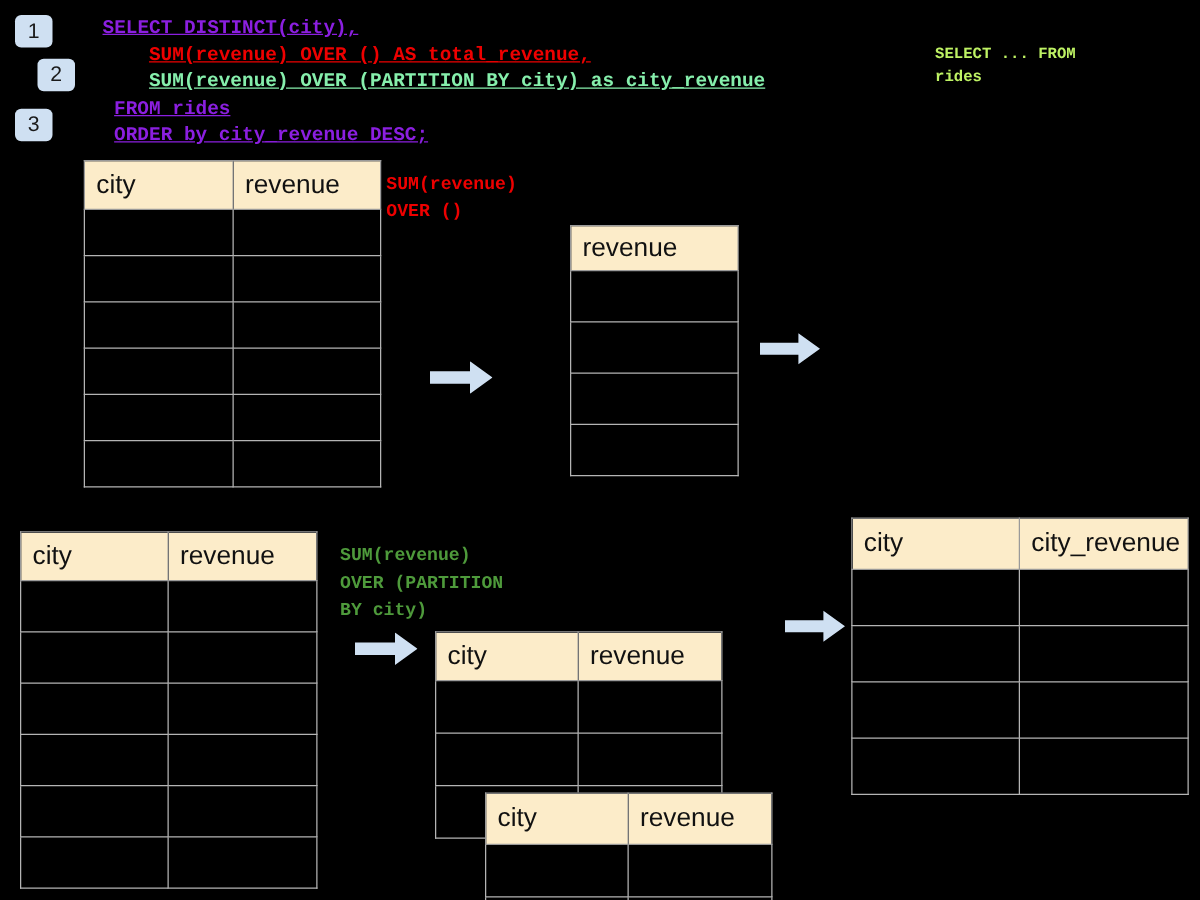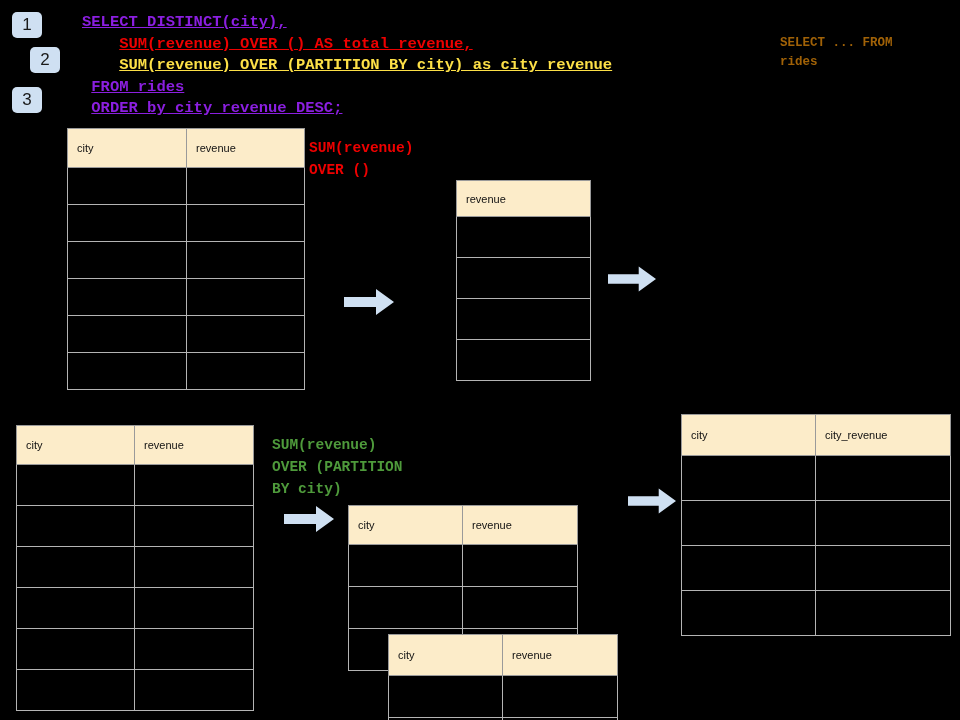--- a/index.html
+++ b/index.html
@@ -36,21 +36,21 @@
     font-family: "Liberation Mono", monospace;
     font-size: 15.5px;
     font-weight: bold;
     line-height: 21.5px;
     white-space: pre;
     letter-spacing: 0px;
   }
   .sql-line { white-space: pre; text-decoration: underline; }
   .c-purple { color: #8b1fe0; }
   .c-red    { color: #ee0000; }
-  .c-green  { color: #fde047; }
+  .c-green  { color: #86efac; }
 
   
   .callout {
     position: absolute;
     font-family: "Liberation Mono", monospace;
     font-size: 14.5px;
     font-weight: bold;
     line-height: 22px;
     white-space: pre-line;
   }
@@ -73,41 +73,41 @@
   }
   .tbl td {
     border: 1px solid #b4b4b4;
     background: #000000;
     padding: 0;
   }
   .tbl td.hd {
     background: #fcecc9;
     color: #111111;
     font-family: "Liberation Sans", sans-serif;
-    font-size: 11px;
+    font-size: 21px;
     padding: 0 0 0 9px;
     border: 1px solid #9a9a9a;
     white-space: nowrap;
     overflow: hidden;
   }
 
   
   .arrow {
     position: absolute;
   }
 </style>
 </head>
 <body>
 
 <div id="canvas">
     <div class="badge" style="left: 12px; top: 12px;">1</div>
     <div class="badge" style="left: 30px; top: 47px;">2</div>
     <div class="badge" style="left: 12px; top: 87px;">3</div>
     <div class="sql" style="left: 82px; top: 12px;"><div class="sql-line c-purple" style="padding-left: 0px;">SELECT DISTINCT(city),</div><div class="sql-line c-red" style="padding-left: 37.2px;">SUM(revenue) OVER () AS total_revenue,</div><div class="sql-line c-green" style="padding-left: 37.2px;">SUM(revenue) OVER (PARTITION BY city) as city_revenue</div><div class="sql-line c-purple" style="padding-left: 9.3px;">FROM rides</div><div class="sql-line c-purple" style="padding-left: 9.3px;">ORDER by city_revenue DESC;</div></div>
-    <div class="callout-sm" style="left: 780px; top: 34px; color: #a16207;">SELECT ... FROM
+    <div class="callout-sm" style="left: 748px; top: 34px; color: #bef264;">SELECT ... FROM
 rides</div>
     <div class="callout" style="left: 309px; top: 137px; color: rgb(238, 0, 0);">SUM(revenue)
 OVER ()</div>
     <div class="callout" style="left: 272px; top: 434px; color: rgb(78, 154, 59);">SUM(revenue)
 OVER (PARTITION
 BY city)</div>
     <table class="tbl" style="left: 67px; top: 128px;">
       <colgroup>
         <col style="width: 119px;">
         <col style="width: 118px;">

